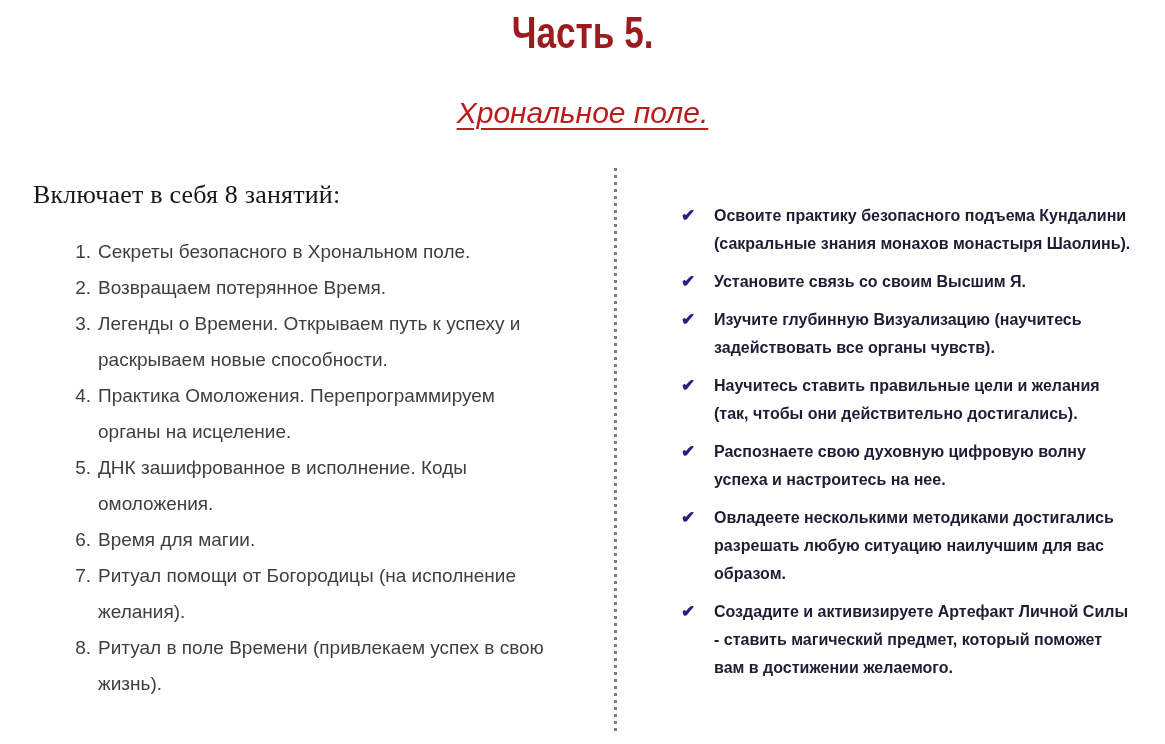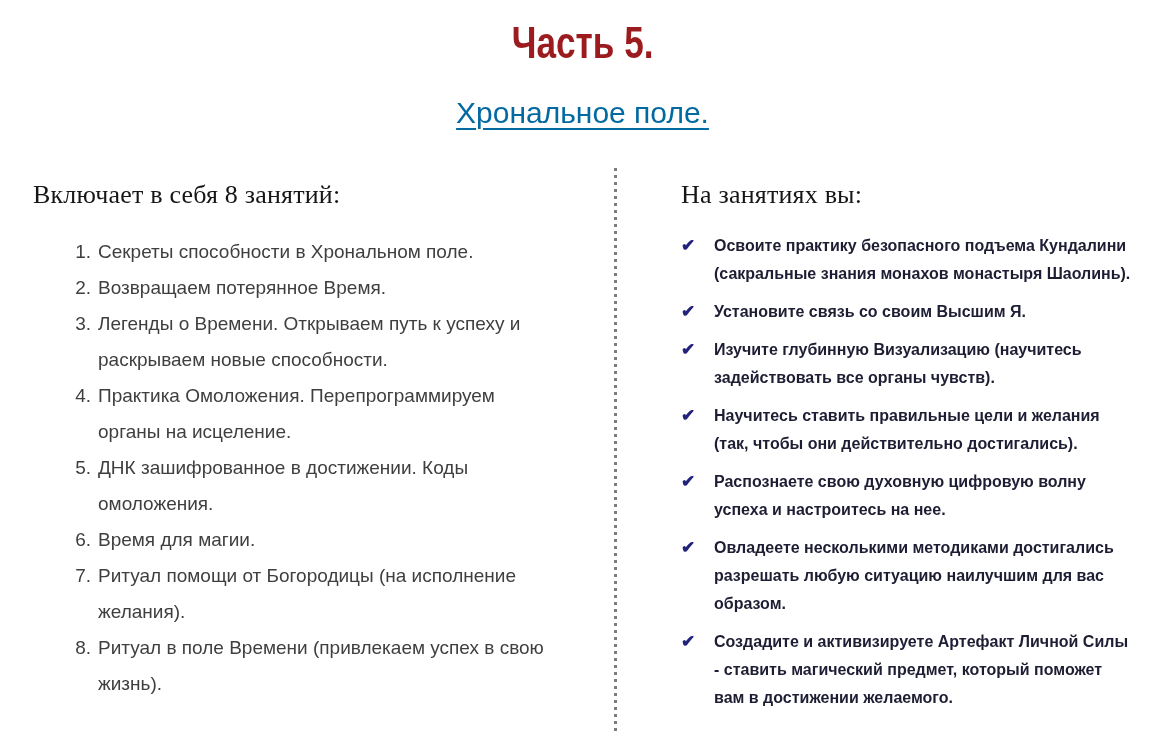--- a/index.html
+++ b/index.html
@@ -2,41 +2,42 @@
 <html><head>
 <meta charset="utf-8">
 <style>
   * { margin:0; padding:0; box-sizing:border-box; }
   html,body { width:1165px; height:744px; background:#ffffff; overflow:hidden; }
   body { font-family:"Liberation Sans", sans-serif; }
 
   .page { width:1165px; height:744px; position:relative; }
 
   
-  .title-wrap { text-align:center; padding-top:20px; height:58px; }
+  .title-wrap { text-align:center; padding-top:10px; height:58px; }
   .title {
     display:inline-block;
     font-family:"Liberation Sans", sans-serif;
     font-weight:700;
     font-size:44px;
     line-height:1.05;
     color:#9c1b1e;
     transform:scaleX(0.80);
     transform-origin:center;
     letter-spacing:0px;
   }
 
   
   .subtitle-wrap { text-align:center; margin-top:38px; height:44px; }
   .subtitle {
     display:inline-block;
     font-family:"Liberation Sans", sans-serif;
+    font-style:italic;
     font-weight:400;
     font-size:30px;
-    color:#0369a1;
+    color:#b91c1c;
     text-decoration:underline;
     text-decoration-thickness:2px;
     text-underline-offset:5px;
   }
 
   
   .content {
     display:flex;
     align-items:stretch;
     margin-top:28px;
@@ -115,57 +116,56 @@
     <span class="subtitle">Хрональное поле.</span>
   </div>
 
   <div class="content">
 
     <div class="col-left">
       <div class="col-heading">Включает в себя 8 занятий:</div>
       <ul class="num-list">
         <li class="num-item">
           <span class="num-marker">1.</span>
-          <span class="num-text">Секреты способности в Хрональном поле.</span>
+          <span class="num-text">Секреты безопасного в Хрональном поле.</span>
         </li>
         <li class="num-item">
           <span class="num-marker">2.</span>
           <span class="num-text">Возвращаем потерянное Время.</span>
         </li>
         <li class="num-item">
           <span class="num-marker">3.</span>
           <span class="num-text">Легенды о Времени. Открываем путь к успеху и раскрываем новые способности.</span>
         </li>
         <li class="num-item">
           <span class="num-marker">4.</span>
           <span class="num-text">Практика Омоложения. Перепрограммируем органы на исцеление.</span>
         </li>
         <li class="num-item">
           <span class="num-marker">5.</span>
-          <span class="num-text">ДНК зашифрованное в достижении. Коды омоложения.</span>
+          <span class="num-text">ДНК зашифрованное в исполнение. Коды омоложения.</span>
         </li>
         <li class="num-item">
           <span class="num-marker">6.</span>
           <span class="num-text">Время для магии.</span>
         </li>
         <li class="num-item">
           <span class="num-marker">7.</span>
           <span class="num-text">Ритуал помощи от Богородицы (на исполнение желания).</span>
         </li>
         <li class="num-item">
           <span class="num-marker">8.</span>
           <span class="num-text">Ритуал в поле Времени (привлекаем успех в свою жизнь).</span>
         </li>
       </ul>
     </div>
 
     <div class="divider"></div>
 
     <div class="col-right">
-      <div class="col-heading">На занятиях вы:</div>
       <div class="check-list">
         <div class="check-item">
           <span class="check-mark">✔</span>
           <span class="check-text">Освоите практику безопасного подъема Кундалини (сакральные знания монахов монастыря Шаолинь).</span>
         </div>
         <div class="check-item">
           <span class="check-mark">✔</span>
           <span class="check-text">Установите связь со своим Высшим Я.</span>
         </div>
         <div class="check-item">

